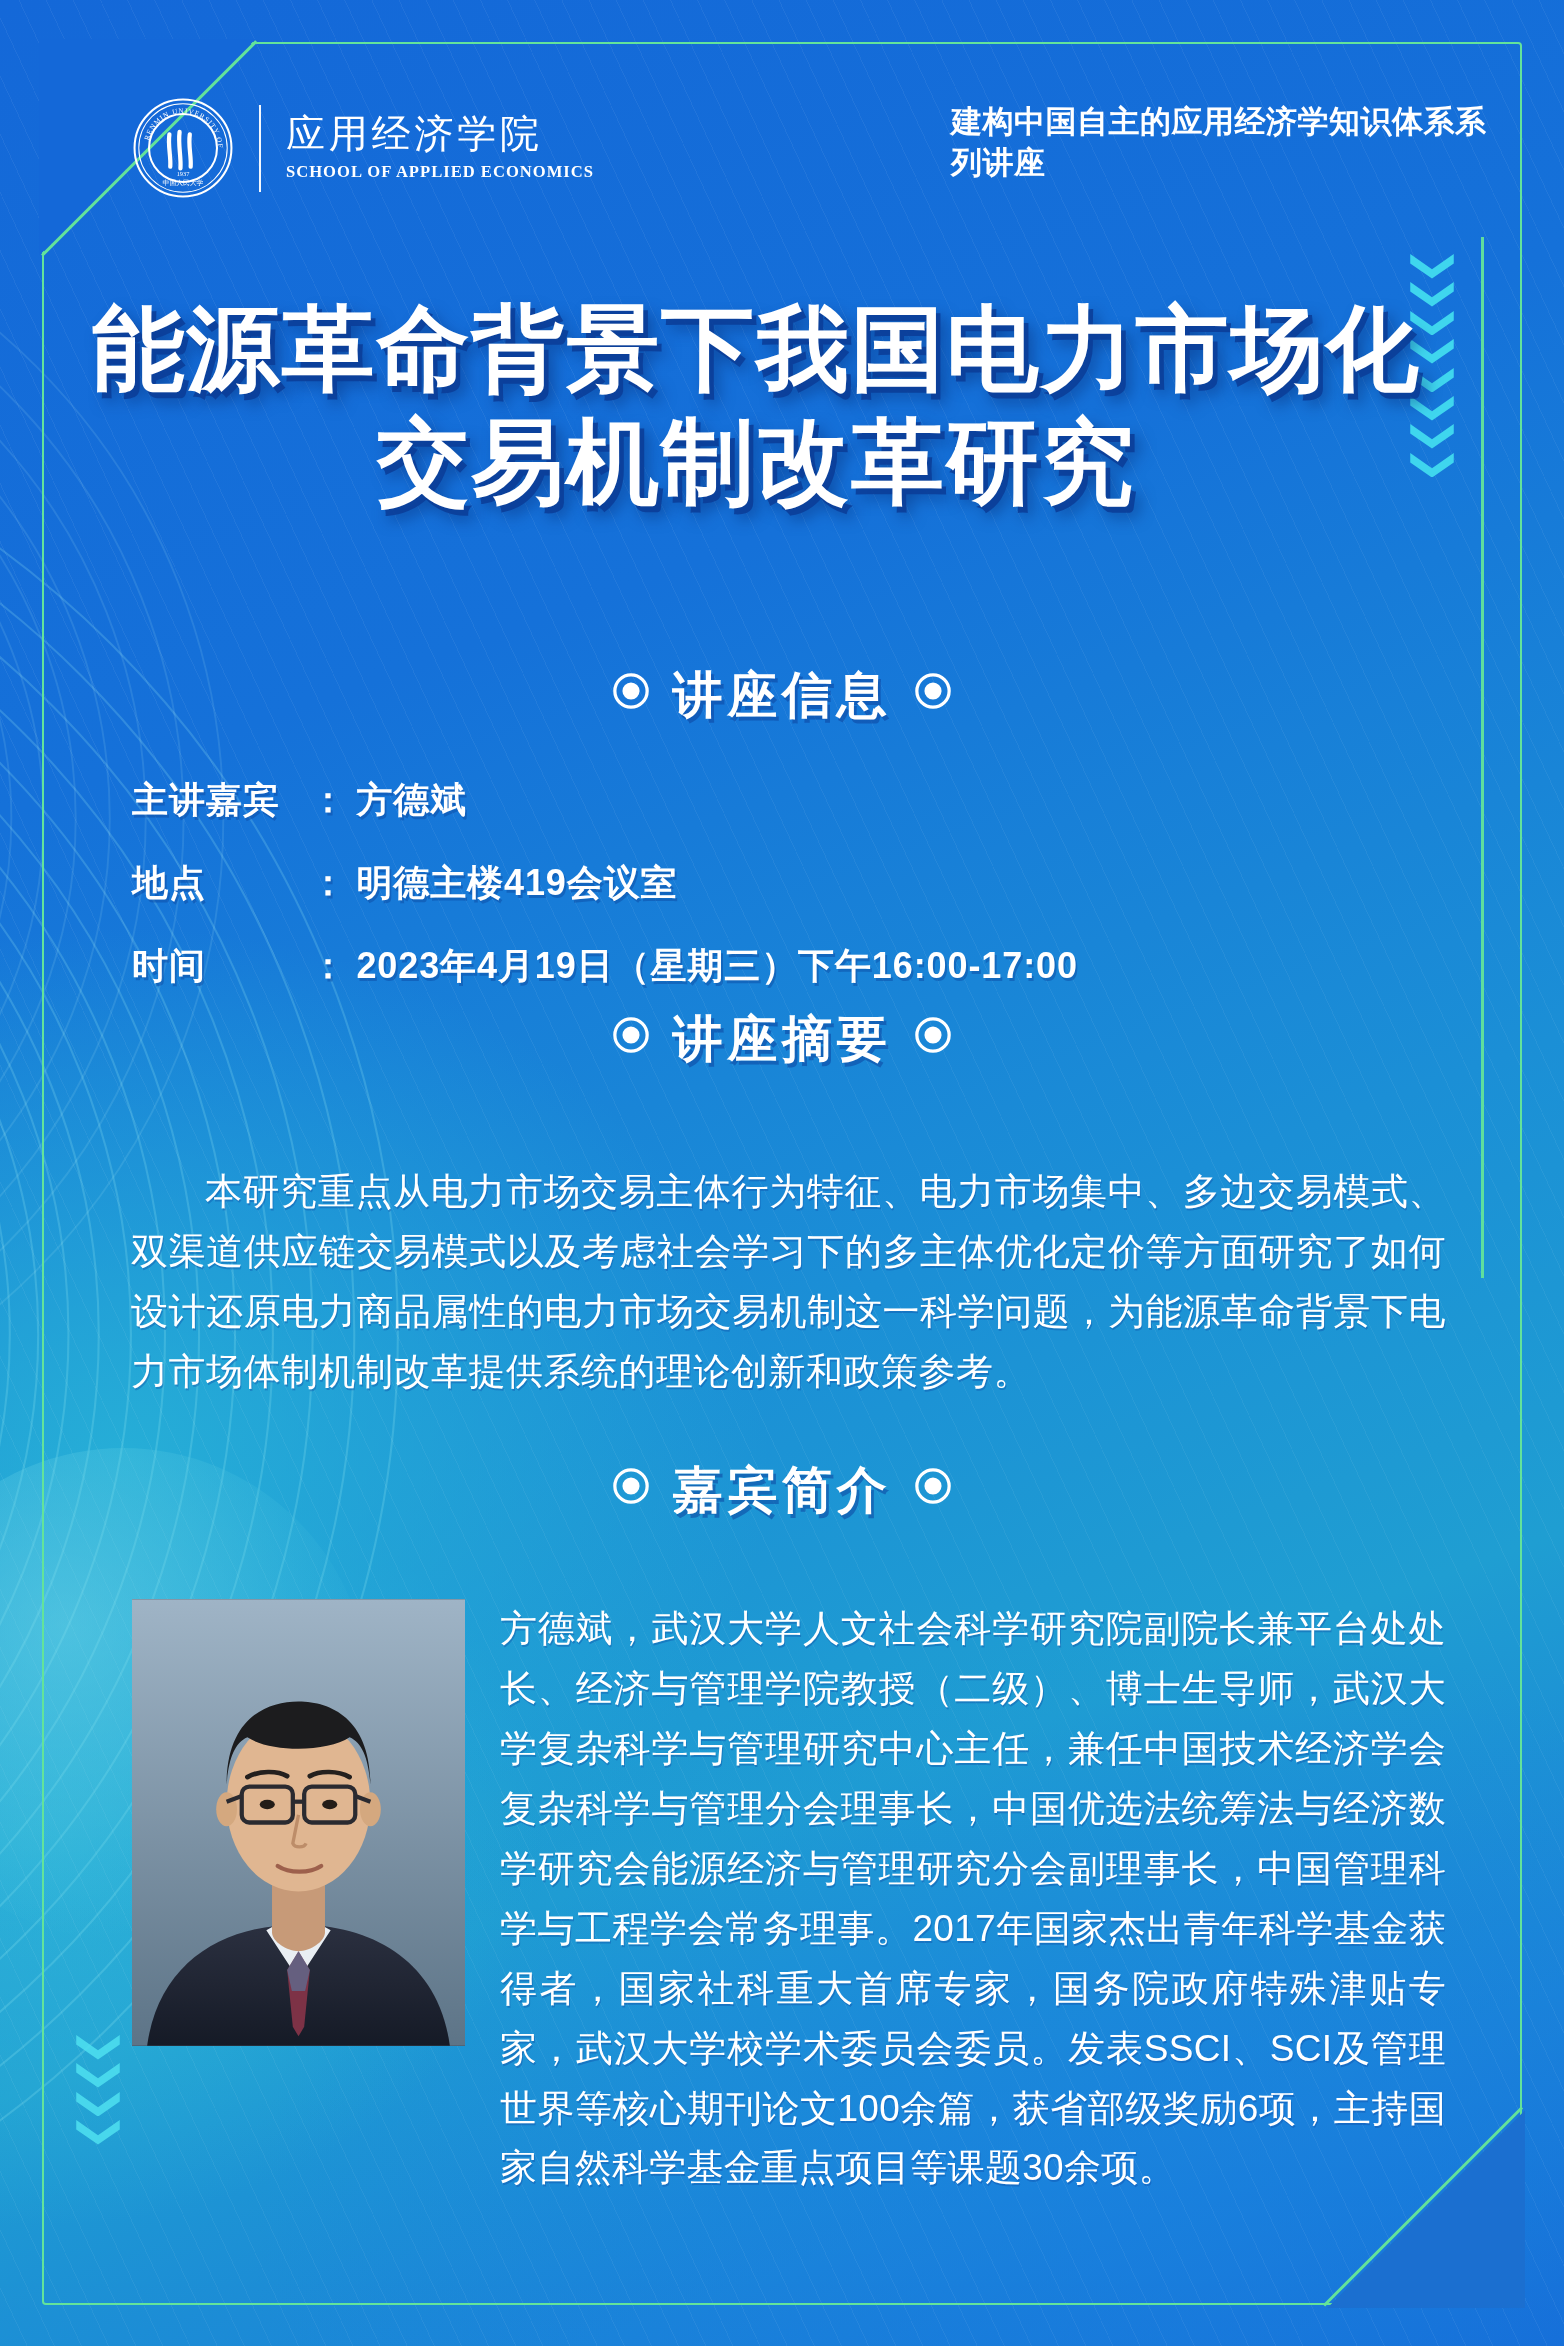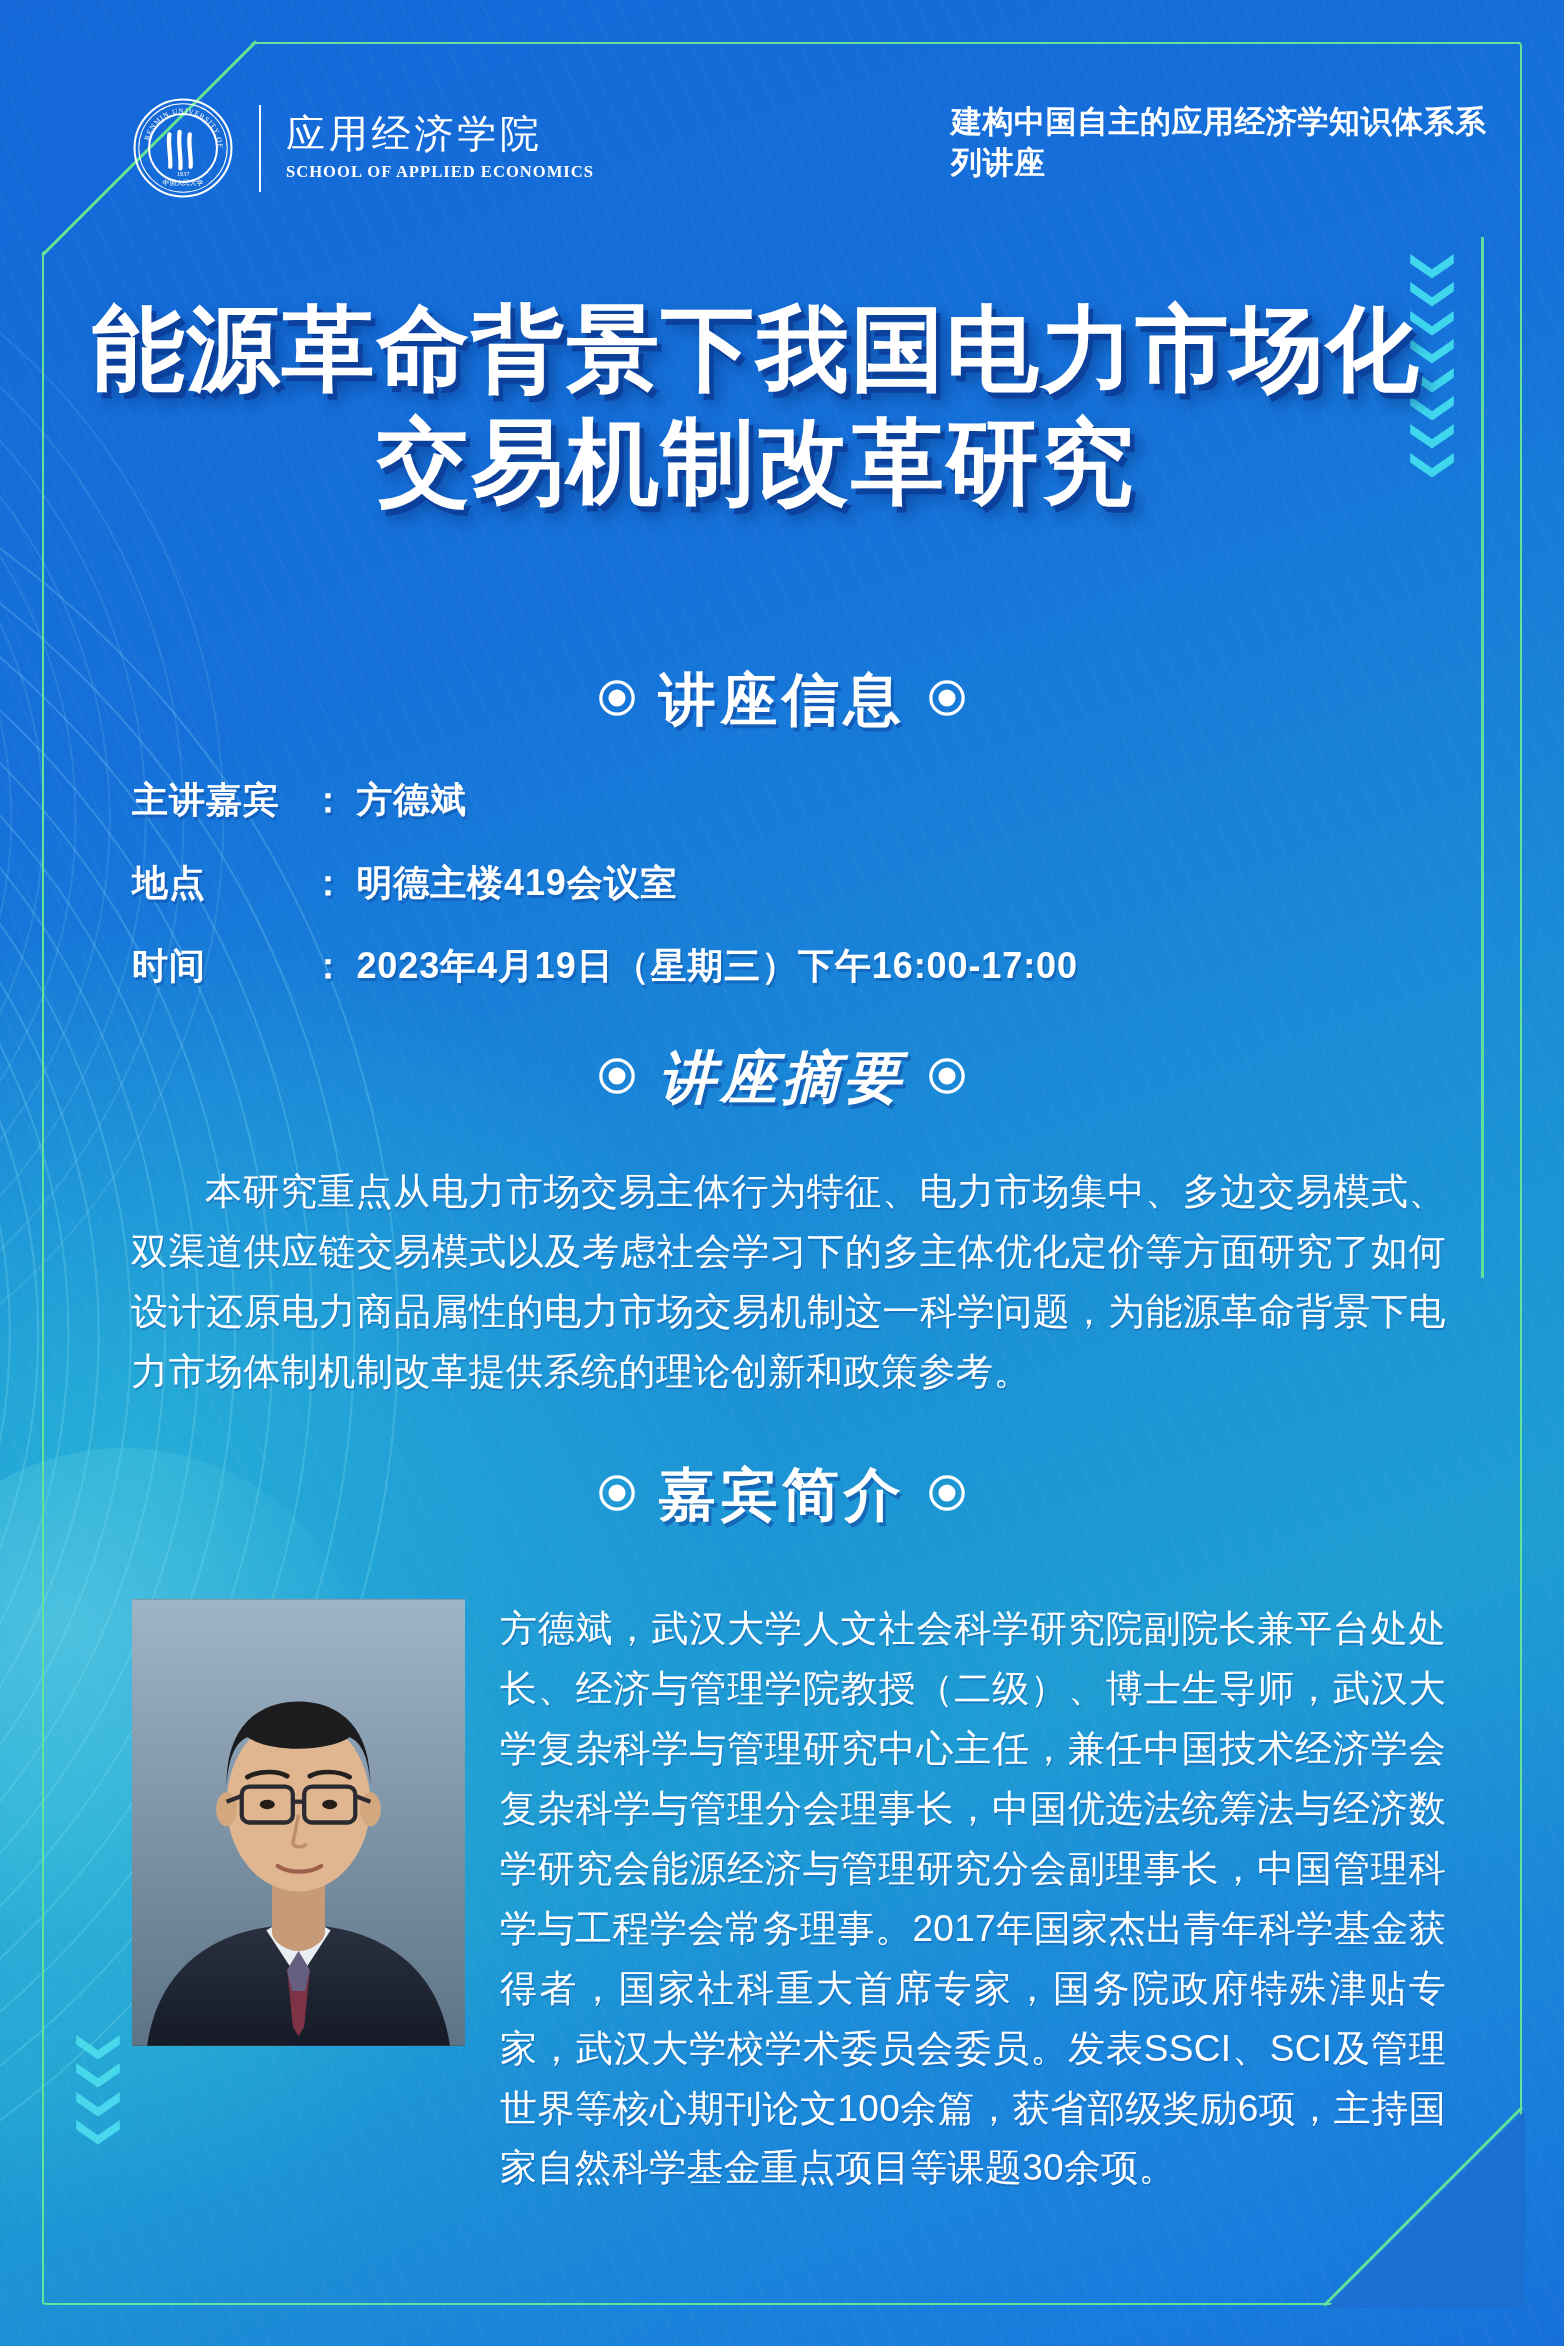--- a/index.html
+++ b/index.html
@@ -99,21 +99,21 @@
     letter-spacing:1.9px;
     text-shadow:
       4.7px 5.7px 0 rgba(10,60,150,.85),
       8.5px 10.4px 15px rgba(5,40,110,.55);
   }
   .title .l2{display:block;}
 
   
   .sec-head{
     position:absolute;left:0;width:1564px;text-align:center;
-    color:#fff;font-weight:900;font-size:57px;letter-spacing:4.7px;
+    color:#fff;font-weight:900;font-size:50px;letter-spacing:4.7px;
     text-shadow:2.8px 3.8px 0 rgba(12,70,160,.55);
   }
   .sec-head .ring{
     display:inline-block;width:38px;height:38px;vertical-align:1.9px;margin:0 23px;
   }
 
   
   .info{position:absolute;left:132px;top:776px;color:#fff;}
   .info-row{
     display:flex;align-items:baseline;font-size:36px;font-weight:700;
@@ -324,21 +324,21 @@
     <div class="info-row">
       <span class="info-label">
           <span class="ch">时</span>
           <span class="ch">间</span>
         </span>
       <span class="info-colon">：</span>
       <span class="info-val">2023年4月19日（星期三）下午16:00-17:00</span>
     </div>
   </div>
 
-  <div class="sec-head" style="top:1040px;font-style:italic;">
+  <div class="sec-head" style="top:1006px;">
     <span class="ring"><svg width="38" height="38" viewBox="0 0 40 40">
           <circle cx="20" cy="20" r="17" fill="none" stroke="#fff" stroke-width="3.4"></circle>
           <circle cx="20" cy="20" r="9" fill="#fff"></circle>
         </svg></span><span>讲座摘要</span><span class="ring"><svg width="38" height="38" viewBox="0 0 40 40">
           <circle cx="20" cy="20" r="17" fill="none" stroke="#fff" stroke-width="3.4"></circle>
           <circle cx="20" cy="20" r="9" fill="#fff"></circle>
         </svg></span>
   </div>
 
   <div class="abstract">本研究重点从电力市场交易主体行为特征、电力市场集中、多边交易模式、双渠道供应链交易模式以及考虑社会学习下的多主体优化定价等方面研究了如何设计还原电力商品属性的电力市场交易机制这一科学问题，为能源革命背景下电力市场体制机制改革提供系统的理论创新和政策参考。</div>

